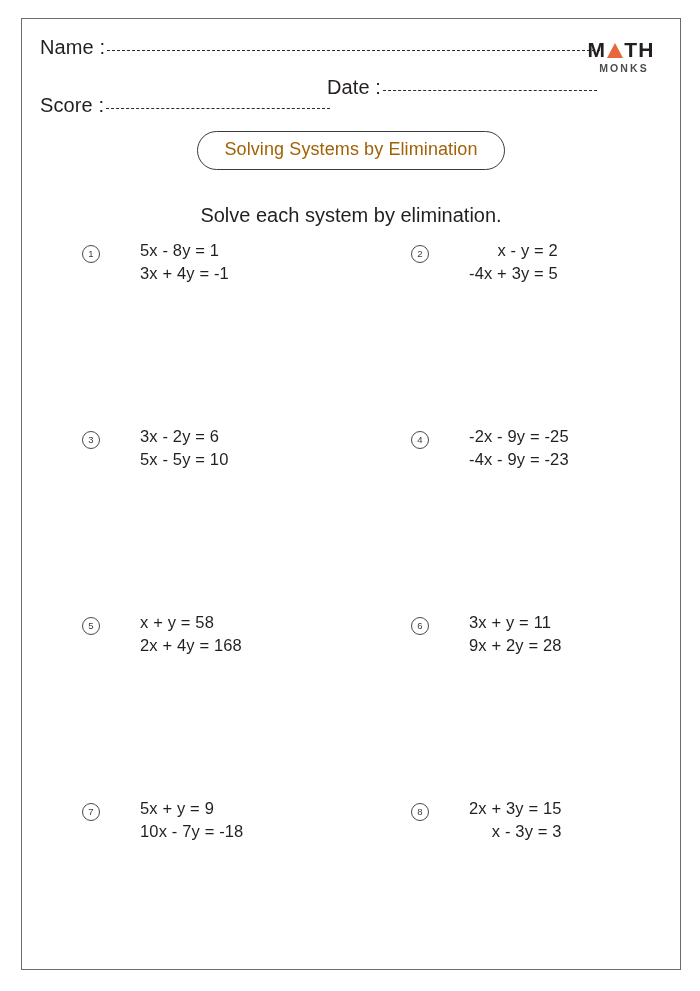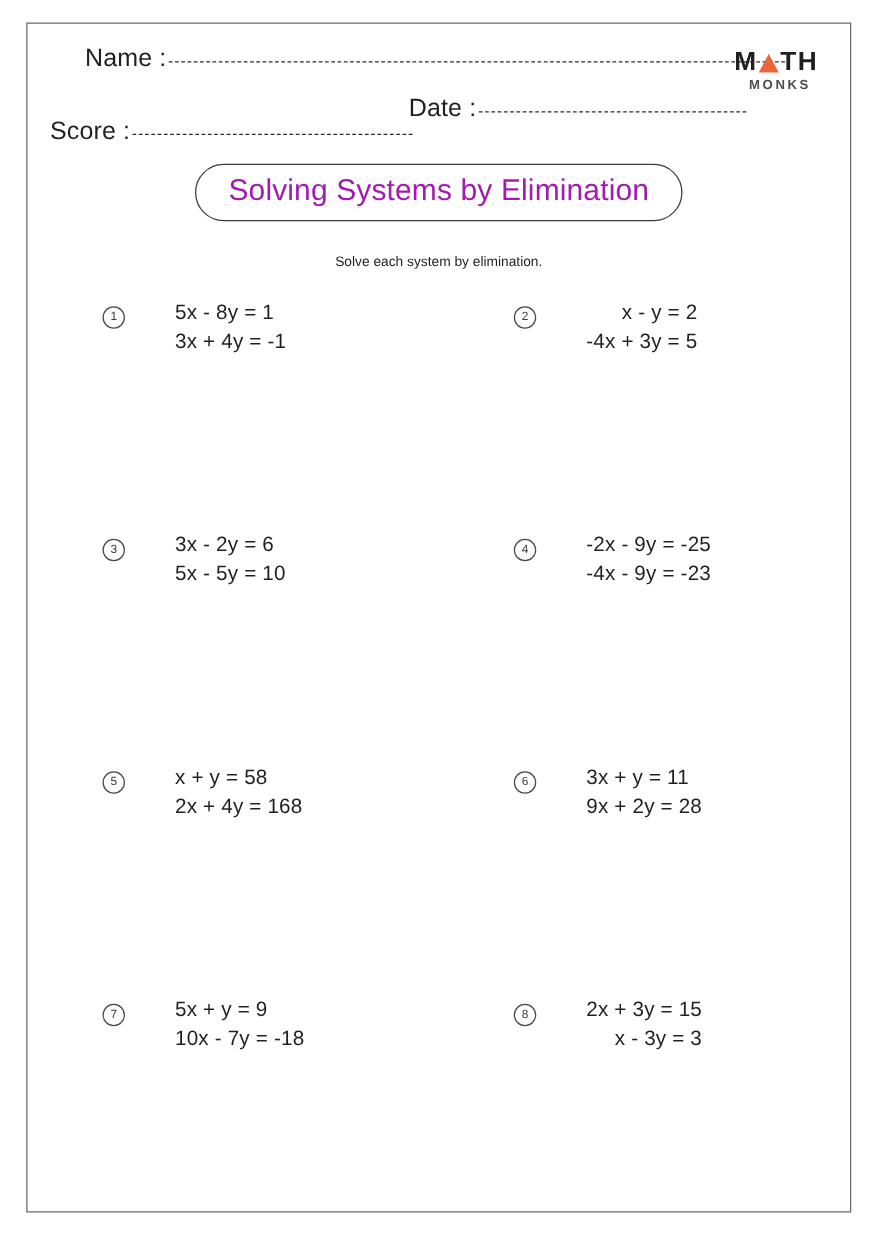--- a/index.html
+++ b/index.html
@@ -35,21 +35,21 @@
     top: 0;
     width: 100%;
     height: 92px;
   }
   .field-row {
     position: absolute;
     display: flex;
     align-items: baseline;
     white-space: nowrap;
   }
-  .field-row.name-row  { left: 18px; top: 17px; width: 560px; margin-left: 28px; }
+  .field-row.name-row  { left: 18px; top: 17px; width: 560px; }
   .field-row.score-row { left: 18px; top: 75px; width: 290px; }
   .field-row.date-row  { left: 305px; top: 57px; width: 270px; }
 
   .field-label {
     font-size: 20px;
     letter-spacing: 0.1px;
     color: #231f20;
     flex: 0 0 auto;
   }
   .field-rule {
@@ -105,32 +105,32 @@
     left: 0;
     top: 112px;
     width: 100%;
     text-align: center;
   }
   .title-pill {
     display: inline-block;
     padding: 7px 26px 9px 26px;
     border: 1.6px solid #3b3b3d;
     border-radius: 40px;
-    font-size: 24px;
-    color: #a21caf;
+    font-size: 18px;
+    color: #a16207;
     letter-spacing: 0.1px;
     text-align: center;
   }
   .subtitle {
     position: absolute;
     left: 0;
     top: 185px;
     width: 100%;
     text-align: center;
-    font-size: 11px;
+    font-size: 20px;
     color: #231f20;
   }
 
   
   .problems {
     position: absolute;
     left: 0;
     top: 222px;
     width: 100%;
   }

